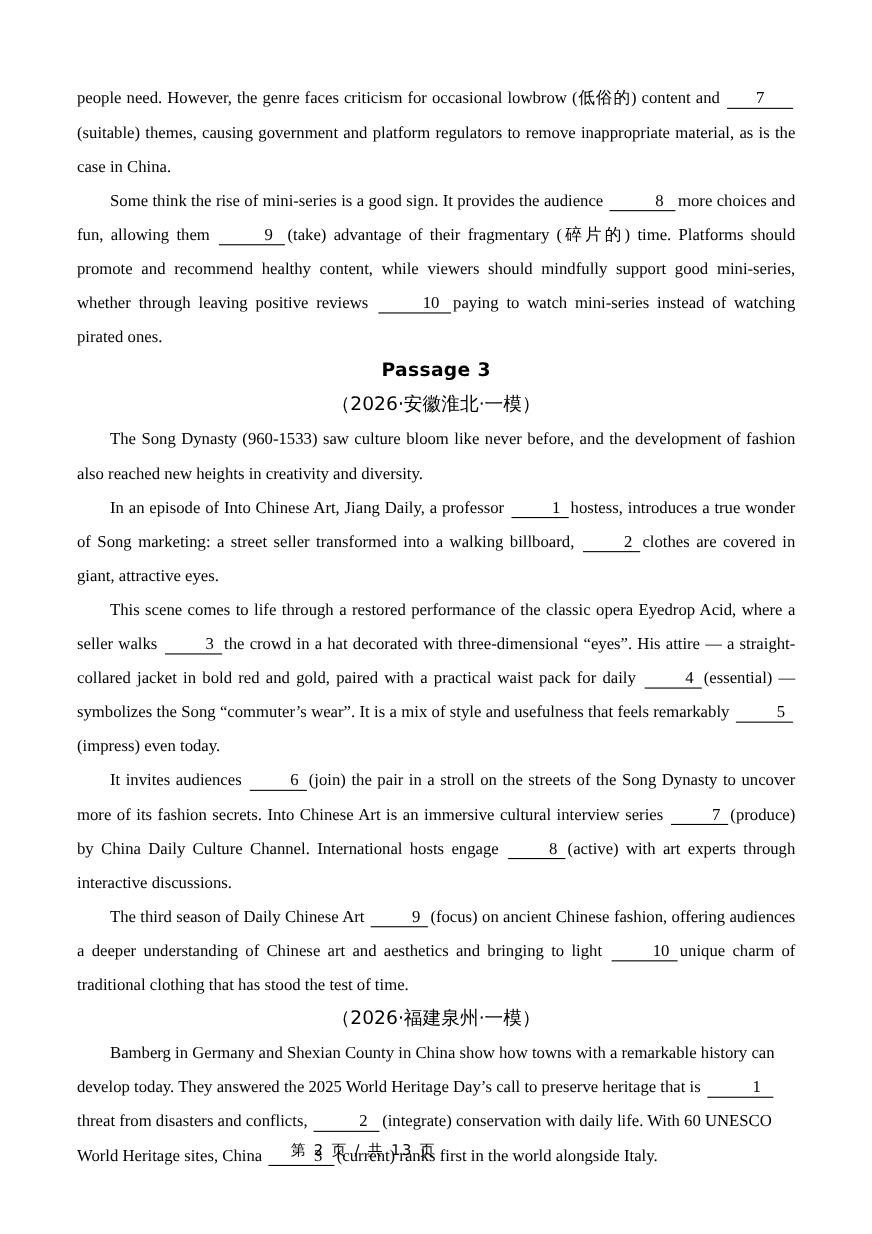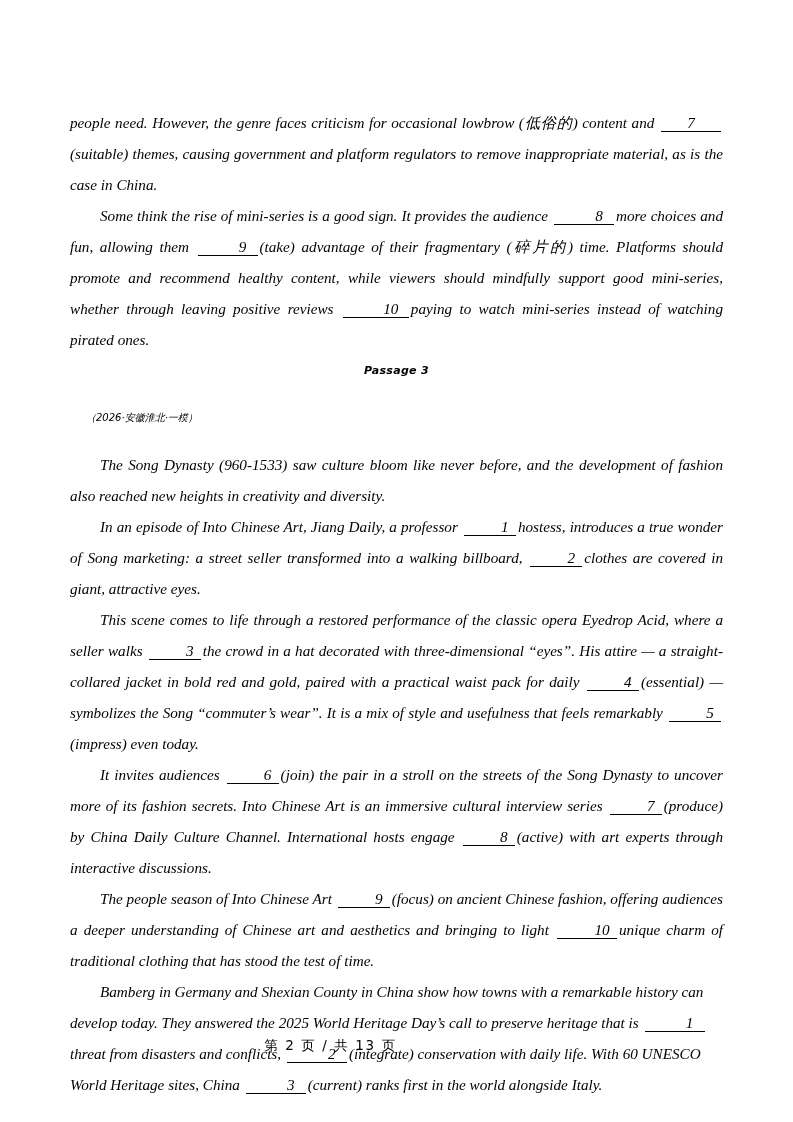--- a/index.html
+++ b/index.html
@@ -18,54 +18,53 @@
   .page {
     position: absolute;
     left: 0;
     top: 0;
     width: 793px;
     height: 1122px;
   }
   .content {
     position: absolute;
     left: 70px;
-    top: 107px;
+    top: 74px;
     width: 653px;
-    font-style: italic;
   }
   p.para {
     margin: 0;
     font-size: 15.2px;
     line-height: 31px;
     text-align: justify;
     text-justify: inter-word;
     text-indent: 30px;
     letter-spacing: 0px;
   }
   p.para.noindent {
     text-indent: 0;
   }
   p.para:last-child {
     text-align: left;
   }
   .passage-heading {
     margin: 0;
     font-family: "DejaVu Sans", "Liberation Sans", sans-serif;
     font-weight: bold;
-    font-size: 11px;
+    font-size: 17px;
     line-height: 31px;
     text-align: center;
     text-indent: 0;
     letter-spacing: 0.3px;
   }
   .source {
-    margin: 16px;
-    font-size: 10px;
+    margin: 0;
+    font-size: 17px;
     line-height: 31px;
-    text-align: left;
+    text-align: center;
     text-indent: 0;
     font-family: "DejaVu Sans", "Liberation Sans", sans-serif;
   }
   .blank {
     display: inline-block;
     text-align: center;
     border-bottom: 1.3px solid #000;
     line-height: 17px;
     vertical-align: baseline;
     margin: 0 2px;
@@ -101,22 +100,23 @@
     <p class="source">（2026·安徽淮北·一模）</p>
 
     <p class="para"><span>The Song Dynasty (960-1533) saw culture bloom like never before, and the development of fashion also reached new heights in creativity and diversity. </span></p>
 
     <p class="para"><span>In an episode of Into Chinese Art, Jiang Daily, a professor </span><span class="blank w1">1</span><span>hostess, introduces a true wonder of Song marketing: a street seller transformed into a walking billboard, </span><span class="blank w1">2</span><span>clothes are covered in giant, attractive eyes. </span></p>
 
     <p class="para"><span>This scene comes to life through a restored performance of the classic opera Eyedrop Acid, where a seller walks </span><span class="blank w1">3</span><span>the crowd in a hat decorated with three-dimensional “eyes”. His attire — a straight-collared jacket in bold red and gold, paired with a practical waist pack for daily </span><span class="blank w1">4</span><span>(essential) — symbolizes the Song “commuter’s wear”. It is a mix of style and usefulness that feels remarkably </span><span class="blank w1">5</span><span>(impress) even today. </span></p>
 
     <p class="para"><span>It invites audiences </span><span class="blank w1">6</span><span>(join) the pair in a stroll on the streets of the Song Dynasty to uncover more of its fashion secrets. Into Chinese Art is an immersive cultural interview series </span><span class="blank w1">7</span><span>(produce) by China Daily Culture Channel. International hosts engage </span><span class="blank w1">8</span><span>(active) with art experts through interactive discussions. </span></p>
 
-    <p class="para"><span>The people season of Into Chinese Art </span><span class="blank w1">9</span><span>(focus) on ancient Chinese fashion, offering audiences a deeper understanding of Chinese art and aesthetics and bringing to light </span><span class="blank w2">10</span><span>unique charm of traditional clothing that has stood the test of time. </span></p>
+    <p class="para"><span>The third season of Daily Chinese Art </span><span class="blank w1">9</span><span>(focus) on ancient Chinese fashion, offering audiences a deeper understanding of Chinese art and aesthetics and bringing to light </span><span class="blank w2">10</span><span>unique charm of traditional clothing that has stood the test of time. </span></p>
 
 
+    <p class="source">（2026·福建泉州·一模）</p>
 
     <p class="para"><span>Bamberg in Germany and Shexian County in China show how towns with a remarkable history can develop today. They answered the 2025 World Heritage Day’s call to preserve heritage that is </span><span class="blank w2">1</span><span>threat from disasters and conflicts, </span><span class="blank w2">2</span><span>(integrate) conservation with daily life. With 60 UNESCO World Heritage sites, China </span><span class="blank w2">3</span><span>(current) ranks first in the world alongside Italy. </span></p>
 
   </div>
 
   <div class="footer">第 2 页 / 共 13 页</div>
 </div>
 
 </body></html>

